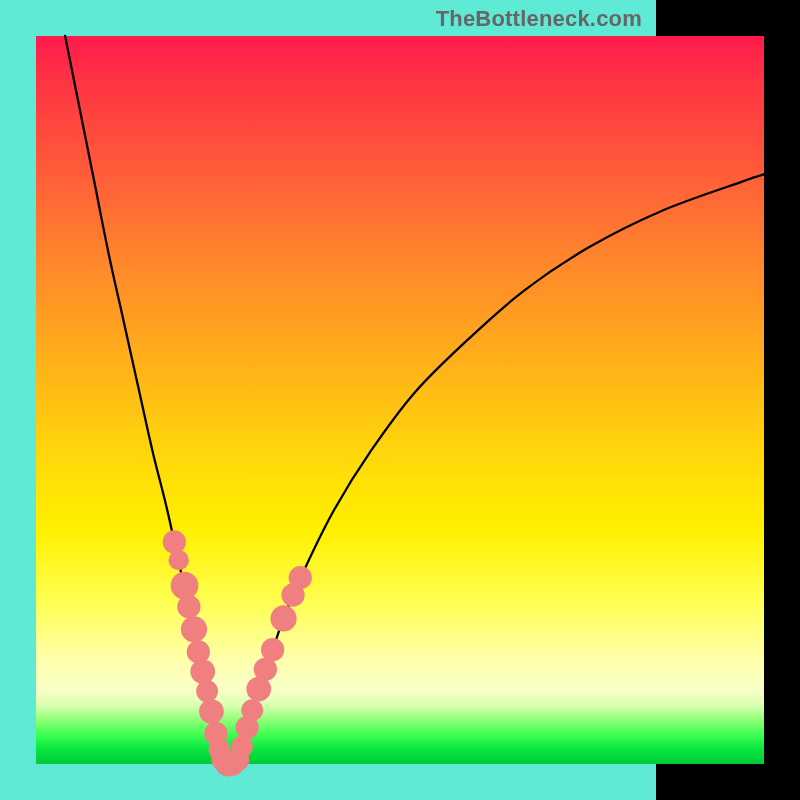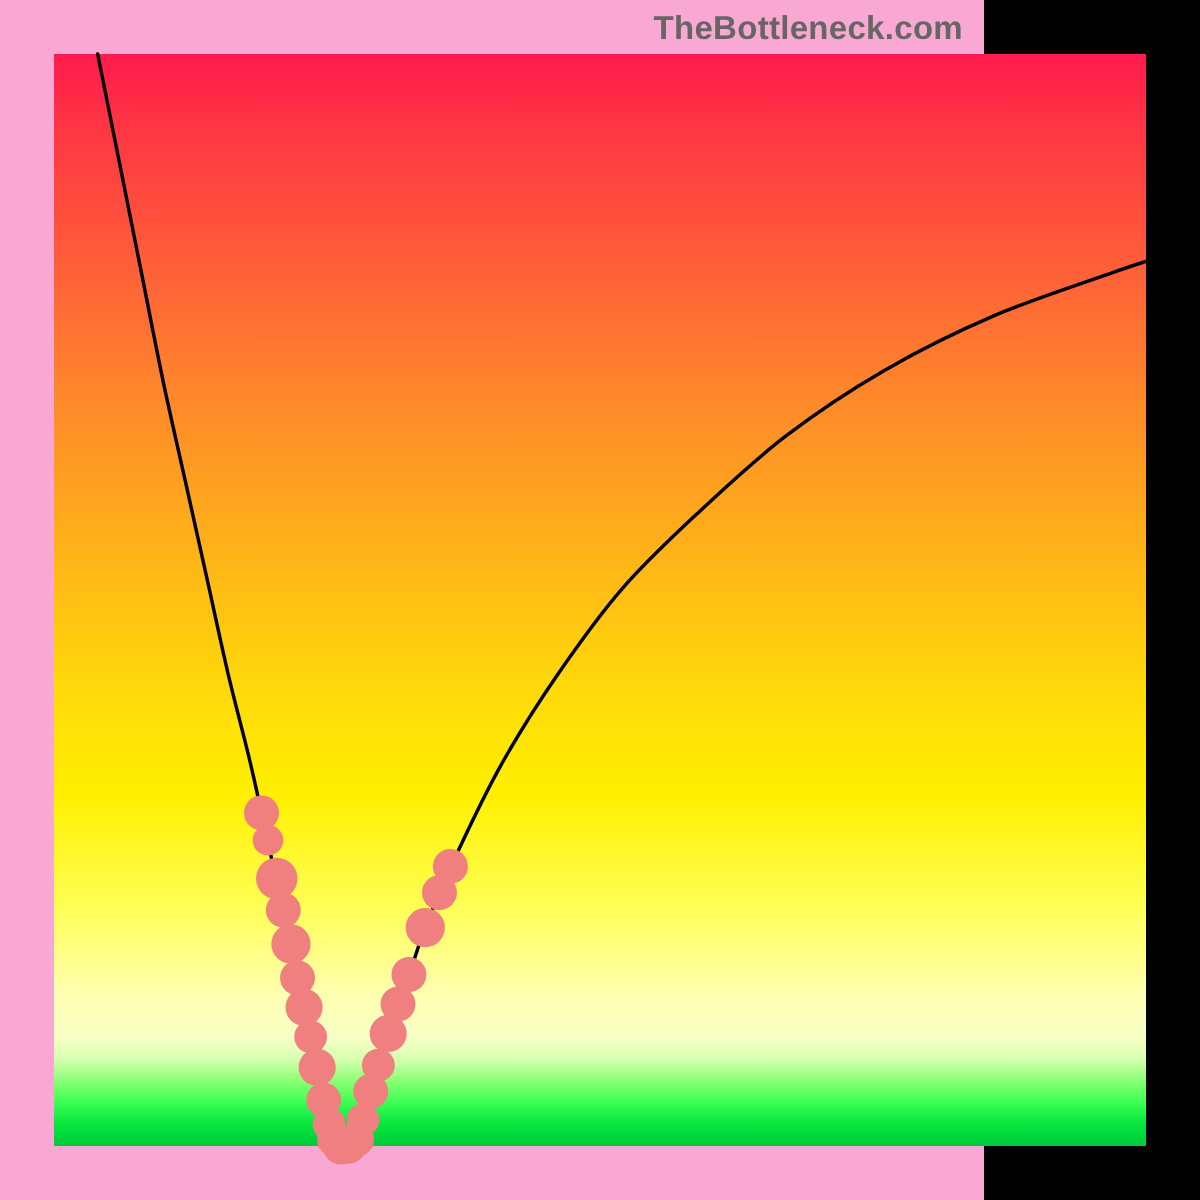--- a/index.html
+++ b/index.html
@@ -9,21 +9,21 @@
     height: 800px;
     overflow: hidden;
     background: #000;
     font-family: Arial, Helvetica, sans-serif;
   }
   .frame {
     position: absolute;
     left: 0; top: 0;
     width: 656px;
     height: 800px;
-    background: #f9a8d4;
+    background: #5eead4;
   }
   .plot-area {
     position: absolute;
     left: 36px;
     top: 36px;
     width: 728px;
     height: 728px;
     
     background: linear-gradient(to bottom,
       #ff1a4d 0%,

